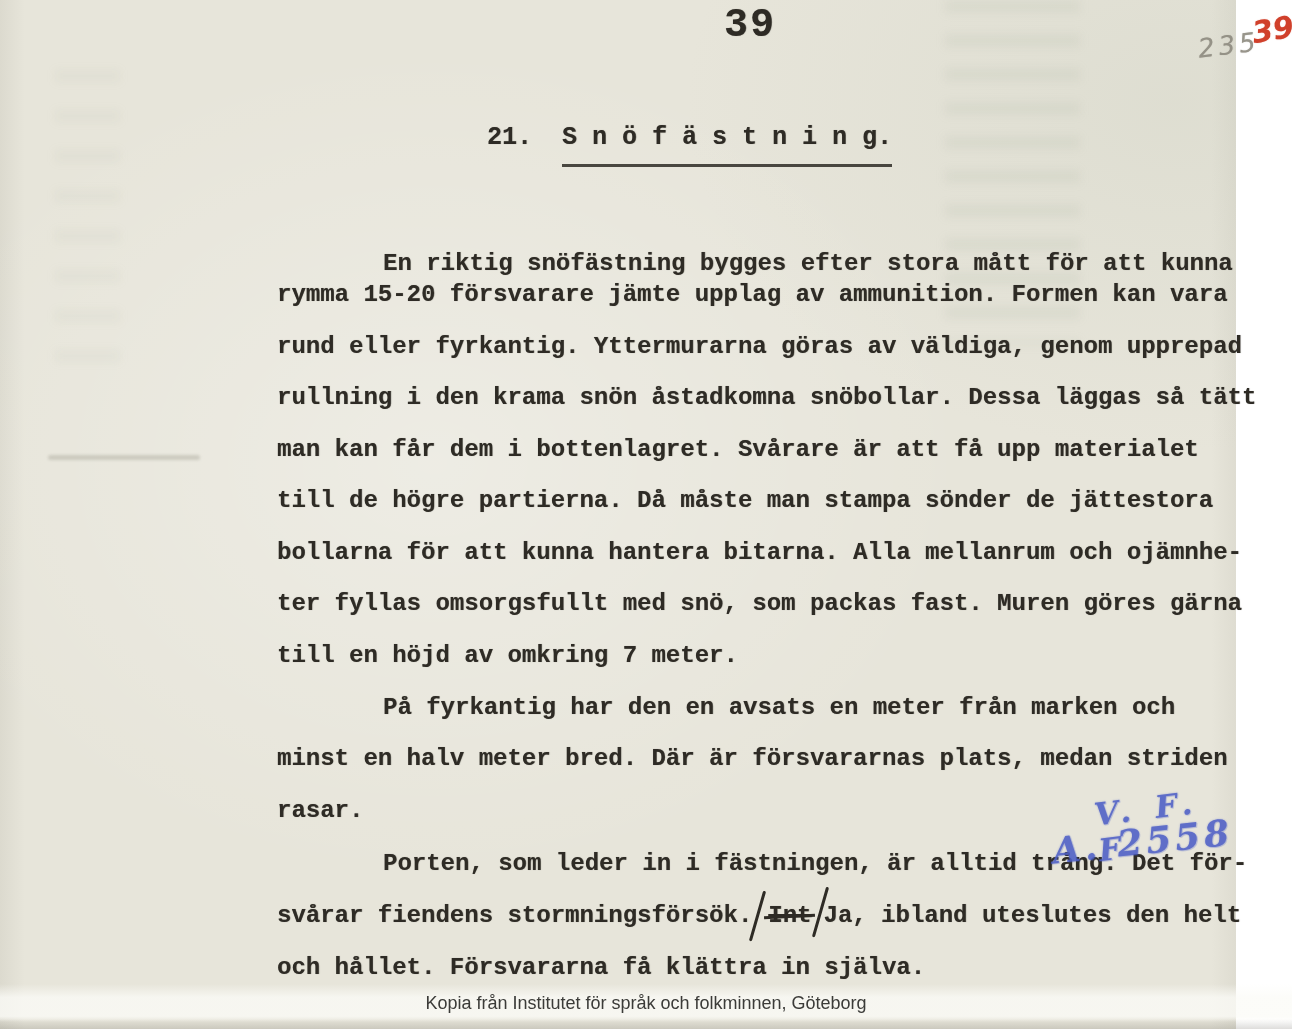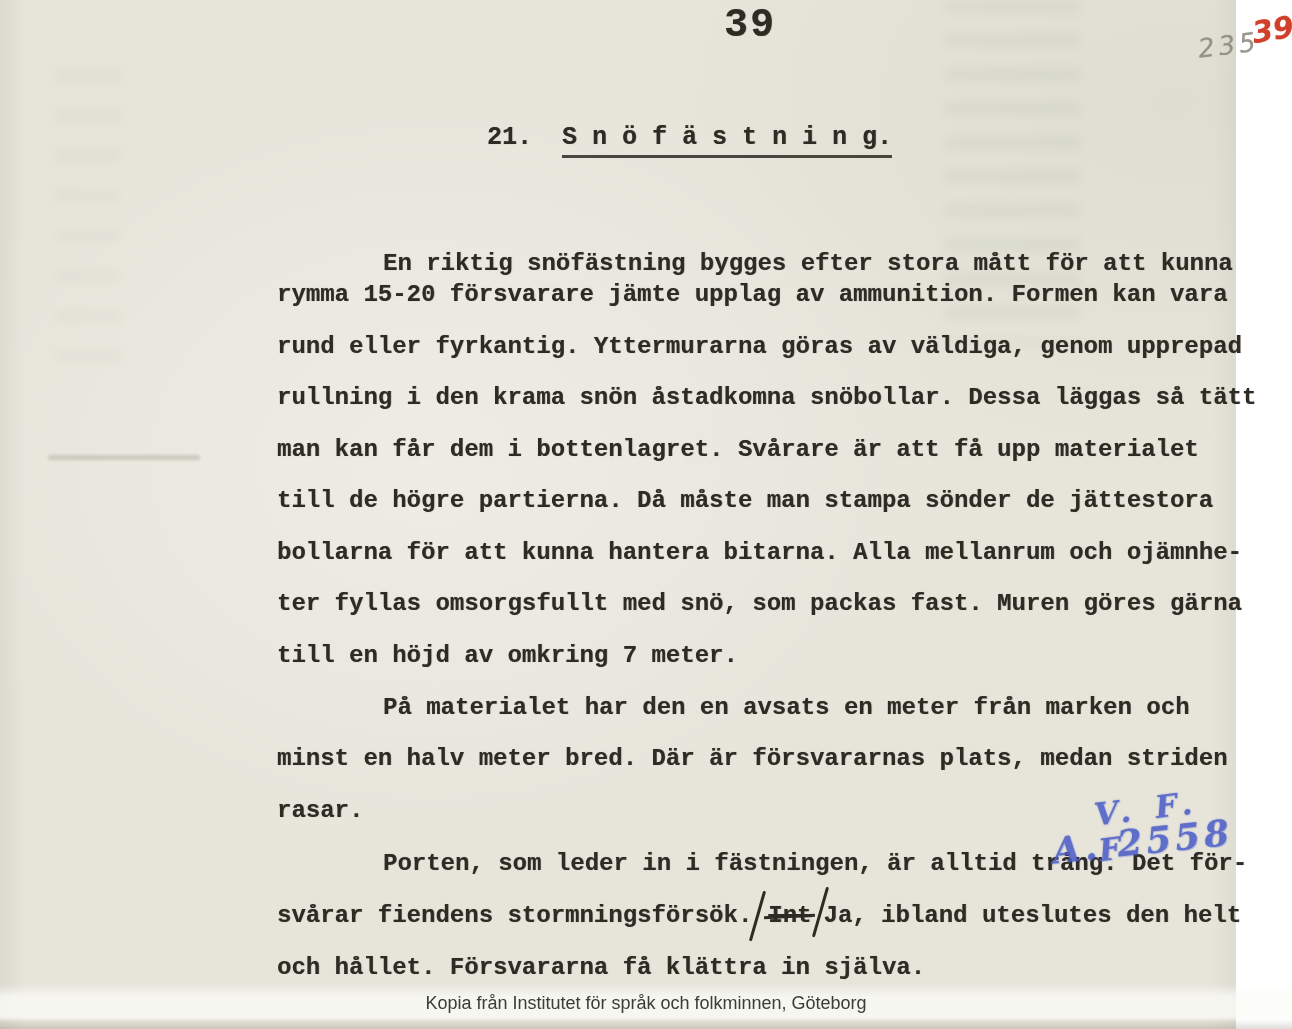--- a/index.html
+++ b/index.html
@@ -26,21 +26,21 @@
     text-shadow:0.4px 0.4px 0.7px rgba(46,43,37,0.55);
   }
   .page-number{
     top:12px;left:700px;width:100px;text-align:center;
     font-size:40px;letter-spacing:2px;
   }
   .title-row{top:124px;left:487px;font-size:25px;}
   .title-heading{
     display:inline-block;margin-left:30px;
     border-bottom:3px solid rgba(45,42,36,0.85);
-    padding-bottom:3px;
+    padding-bottom:12px;
   }
   .corner-pencil{
     position:absolute;top:30px;left:1198px;
     font-family:"DejaVu Sans", sans-serif;font-style:italic;
     font-size:26px;color:#8d8a7f;letter-spacing:4px;
     transform:rotate(-7deg);opacity:0.9;
     text-shadow:0 0 1px rgba(141,138,127,0.6);
   }
   .corner-red{
     position:absolute;top:12px;left:1252px;
@@ -126,21 +126,21 @@
 
   <div class="typed" style="top:230px;left:383px;margin-top:20px;">En riktig snöfästning bygges efter stora mått för att kunna</div>
   <div class="typed" style="top:281px;left:277px;">rymma 15-20 försvarare jämte upplag av ammunition. Formen kan vara</div>
   <div class="typed" style="top:333px;left:277px;">rund eller fyrkantig. Yttermurarna göras av väldiga, genom upprepad</div>
   <div class="typed" style="top:384px;left:277px;">rullning i den krama snön åstadkomna snöbollar. Dessa läggas så tätt</div>
   <div class="typed" style="top:436px;left:277px;">man kan får dem i bottenlagret. Svårare är att få upp materialet</div>
   <div class="typed" style="top:487px;left:277px;">till de högre partierna. Då måste man stampa sönder de jättestora</div>
   <div class="typed" style="top:539px;left:277px;">bollarna för att kunna hantera bitarna. Alla mellanrum och ojämnhe-</div>
   <div class="typed" style="top:590px;left:277px;">ter fyllas omsorgsfullt med snö, som packas fast. Muren göres gärna</div>
   <div class="typed" style="top:642px;left:277px;">till en höjd av omkring 7 meter.</div>
-  <div class="typed" style="top:694px;left:383px;">På materialet har den en avsats en meter från marken och</div>
+  <div class="typed" style="top:694px;left:383px;">På fyrkantig har den en avsats en meter från marken och</div>
   <div class="typed" style="top:745px;left:277px;">minst en halv meter bred. Där är försvararnas plats, medan striden</div>
   <div class="typed" style="top:797px;left:277px;">rasar.</div>
   <div class="typed" style="top:850px;left:383px;">Porten, som leder in i fästningen, är alltid trång. Det för-</div>
 
   <div class="typed" style="top:902px;left:277px;"><span>svårar fiendens stormningsförsök.</span><span class="struck"><span class="bar"></span><span class="slash slash-left"></span><span class="slash slash-right"></span><span>Int</span></span><span>Ja, ibland uteslutes den helt</span></div>
 
   <div class="typed" style="top:954px;left:277px;">och hållet. Försvararna få klättra in själva.</div>
 
   <div class="stamp stamp-line1">V. F. F</div>
   <div class="stamp stamp-line2">A. 2558</div>

